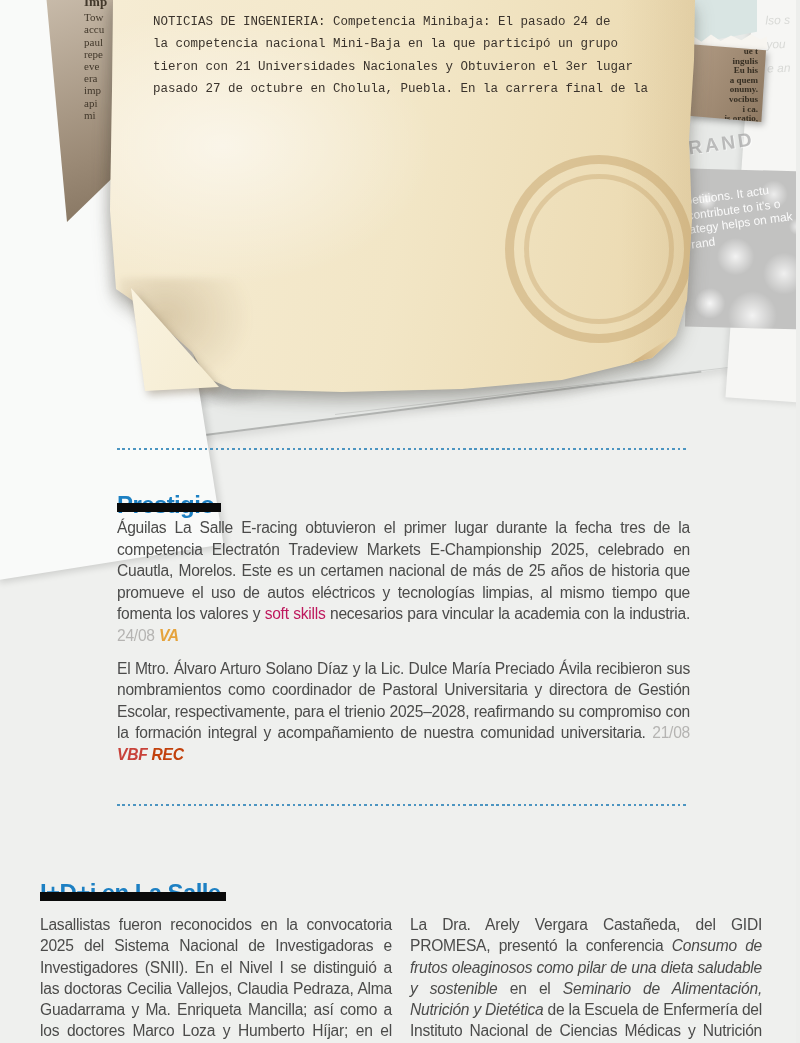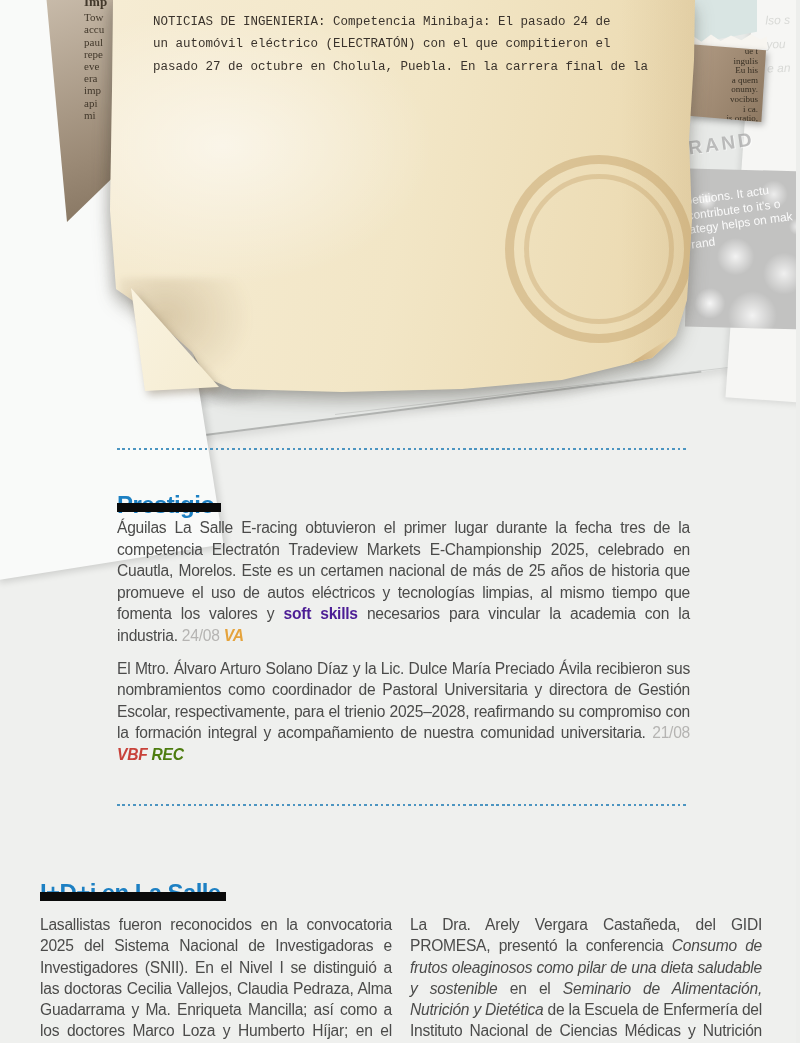--- a/index.html
+++ b/index.html
@@ -59,21 +59,21 @@
   .chalk-text{position:absolute;left:0px;top:16px;width:120px;transform:rotate(-9deg);
     color:rgba(255,255,255,.92);font-size:12px;line-height:14.5px;white-space:nowrap;}
 
   .paper-blue-sliver{position:absolute;left:693px;top:0;width:64px;height:44px;z-index:6;
     background:#d9e5e3;clip-path:polygon(0 0,100% 0,100% 72%,0 100%);}
   .torn-white{position:absolute;left:687px;top:33px;width:80px;height:16px;z-index:7;background:#f7f5f0;
     clip-path:polygon(0 60%,8% 20%,18% 55%,30% 10%,42% 50%,55% 15%,68% 45%,80% 8%,92% 40%,100% 22%,100% 100%,0 100%);}
   .brown-right-wrap{position:absolute;inset:0;z-index:8;filter:drop-shadow(2px 3px 3px rgba(0,0,0,.30));pointer-events:none;}
   .paper-brown-right{position:absolute;left:688px;top:44px;width:78px;height:78px;
     background:linear-gradient(120deg,#b29c85,#8d7861);
-    clip-path:polygon(0 0,100% 8%,94% 100%,0 92%);}
+    clip-path:polygon(0 0,100% 8%,94% 100%,0 92%);font-weight:bold;}
   .latin-text{position:absolute;right:8px;top:3px;text-align:right;color:#372f23;
     font-family:"Liberation Serif",serif;font-size:9px;line-height:9.6px;white-space:nowrap;}
 
   
   .paper-wrap{position:absolute;inset:0;z-index:10;
     filter:drop-shadow(0 8px 9px rgba(60,55,45,.32)) drop-shadow(-3px 2px 5px rgba(60,55,45,.15));}
   .paper-cream{position:absolute;inset:0;
     clip-path:polygon(113px 0,695px 0,694px 60px,689px 140px,692px 220px,687px 300px,676px 336px,
       652px 358px,562px 380px,462px 389px,342px 392px,232px 389px,207px 378px,192px 352px,
       142px 307px,116px 289px,110px 210px,112px 90px);
@@ -121,26 +121,26 @@
     letter-spacing:-0.25px;}
   .prestigio-body{position:absolute;left:117px;top:517px;width:573px;z-index:20;}
   .prestigio-body p{margin:0;}
   .prestigio-body p + p{margin-top:11px;}
 
   .idi-cols{position:absolute;left:40px;top:914px;width:722px;z-index:20;display:flex;gap:18px;}
   .idi-col{width:352px;font-size:15.6px;line-height:21.3px;color:#4b4b4a;text-align:justify;
     letter-spacing:-0.25px;}
 
   
-  .seg-b{font-weight:bold;color:#4c1d95;}
+  .seg-b{font-weight:normal;color:#be185d;}
   .seg-i{font-style:italic;}
   .seg-date{color:#b5b4b2;}
   .seg-va{color:#e5a33c;font-style:italic;font-weight:bold;}
   .seg-vbf{color:#c8423a;font-style:italic;font-weight:bold;}
-  .seg-rec{color:#4d7c0f;font-style:italic;font-weight:bold;}
+  .seg-rec{color:#c2410c;font-style:italic;font-weight:bold;}
 </style>
 </head>
 <body>
 
 <div class="page">
 
   <div class="sheet-wrap">
     <div class="sheet"></div>
   </div>
   <div class="edge-a"></div>
@@ -209,21 +209,22 @@
     </div>
   </div>
 
   <div class="paper-wrap">
     <div class="paper-cream">
       <div class="coffee-ring"></div>
       <div class="crease"></div>
       <div class="curl"></div>
       <div class="type-block">
           <div>NOTICIAS DE INGENIERIA: Competencia Minibaja: El pasado 24 de</div>
-          <div>un automóvil eléctrico (ELECTRATÓN) con el que compitieron el</div>
+          <div>la competencia nacional Mini-Baja en la que participó un grupo</div>
+          <div>tieron con 21 Universidades Nacionales y Obtuvieron el 3er lugar</div>
           <div>pasado 27 de octubre en Cholula, Puebla. En la carrera final de la</div>
         </div>
     </div>
   </div>
   <div class="fold-wrap">
     <div class="paper-fold"></div>
   </div>
 
   <div class="divider divider-1"></div>
   <h2 class="sec-title title-prestigio">Prestigio</h2>

